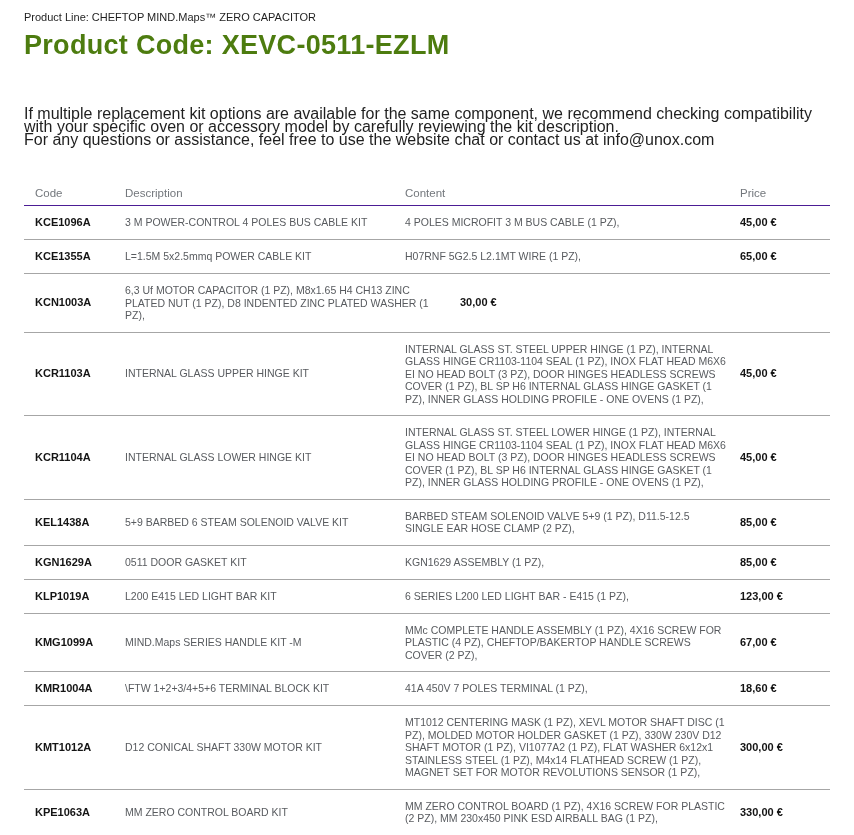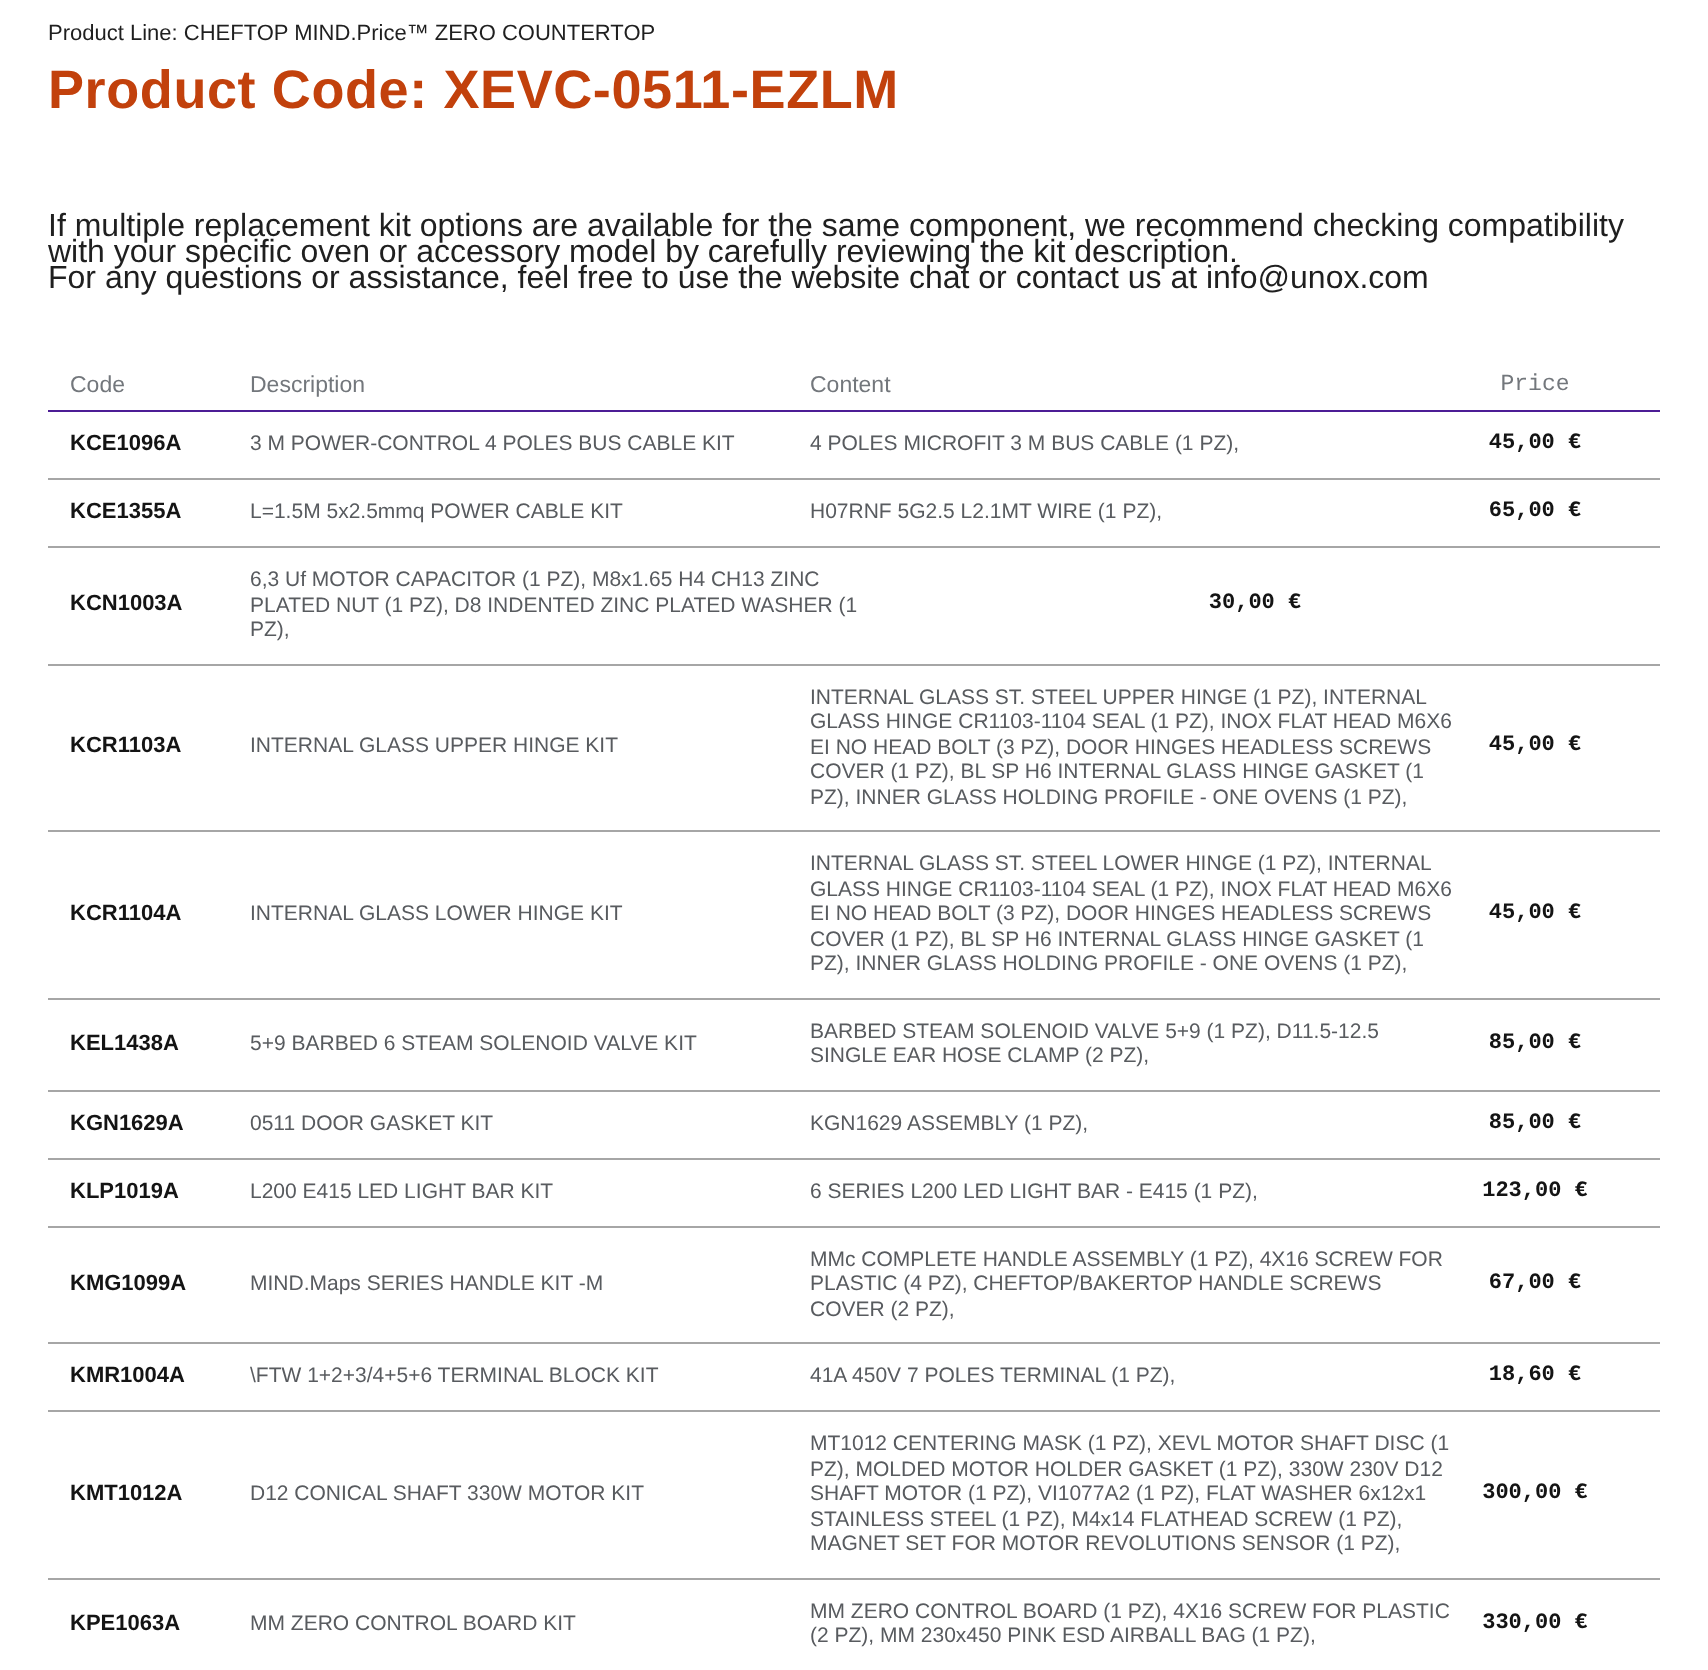--- a/index.html
+++ b/index.html
@@ -10,21 +10,21 @@
     font-family: "Liberation Sans", sans-serif;
     color: #1c1c1c;
   }
   .page { padding: 10px 24px 0 24px; width: 854px; }
 
   .product-line {
     font-size: 11px; line-height: 14px; color: #1f1f1f;
   }
   .page-title {
     font-size: 27px; line-height: 32px; font-weight: 800;
-    letter-spacing: 0.3px; color: #c2410c; margin: 5px 0 3px 0;
+    letter-spacing: 0.3px; color: #4d7c0f; margin: 5px 0 3px 0;
   }
   .creation-date {
     font-size: 11px; line-height: 14px; color: #1f1f1f;
   }
   .note {
     margin-top: 46px;
     font-size: 16px; line-height: 13px; color: #1f1f1f;
   }
 
   .parts-table { margin-top: 34px; width: 806px; }
@@ -36,41 +36,41 @@
     color: #73777c; font-size: 11.5px;
   }
   .trow {
     display: flex; align-items: center;
     border-bottom: 1px solid #a6a6a6;
     padding: 10px 0;
   }
   .col-code    { width: 101px; padding-left: 11px; flex: none; }
   .col-desc    { width: 280px; padding-right: 14px; flex: none; }
   .col-content { width: 335px; padding-right: 14px; flex: none; }
-  .col-price   { flex: 1; text-align: center; padding-right: 35px; font-family: Liberation Mono, monospace; }
+  .col-price   { flex: 1; text-align: left; padding-right: 35px; }
 
   .trow .col-code {
     font-size: 11px; font-weight: bold; color: #141414; line-height: 13px;
   }
   .trow .col-desc {
     font-size: 10.5px; color: #585b5f; line-height: 13px;
   }
   .trow .col-content {
     font-size: 10.5px; color: #585b5f; line-height: 12.5px;
   }
   .trow .col-price {
     font-size: 11px; font-weight: bold; color: #141414; line-height: 13px;
     white-space: nowrap;
   }
 </style>
 </head>
 <body>
 
 <div class="page">
-  <div class="product-line">Product Line: CHEFTOP MIND.Price™ ZERO COUNTERTOP</div>
+  <div class="product-line">Product Line: CHEFTOP MIND.Maps™ ZERO CAPACITOR</div>
 
   <h1 class="page-title">Product Code: XEVC-0511-EZLM</h1>
 
 
   <div class="note">
     <div>If multiple replacement kit options are available for the same component, we recommend checking compatibility with your specific oven or accessory model by carefully reviewing the kit description.</div>
     <div>For any questions or assistance, feel free to use the website chat or contact us at info@unox.com</div>
   </div>
 
   <div class="parts-table">

